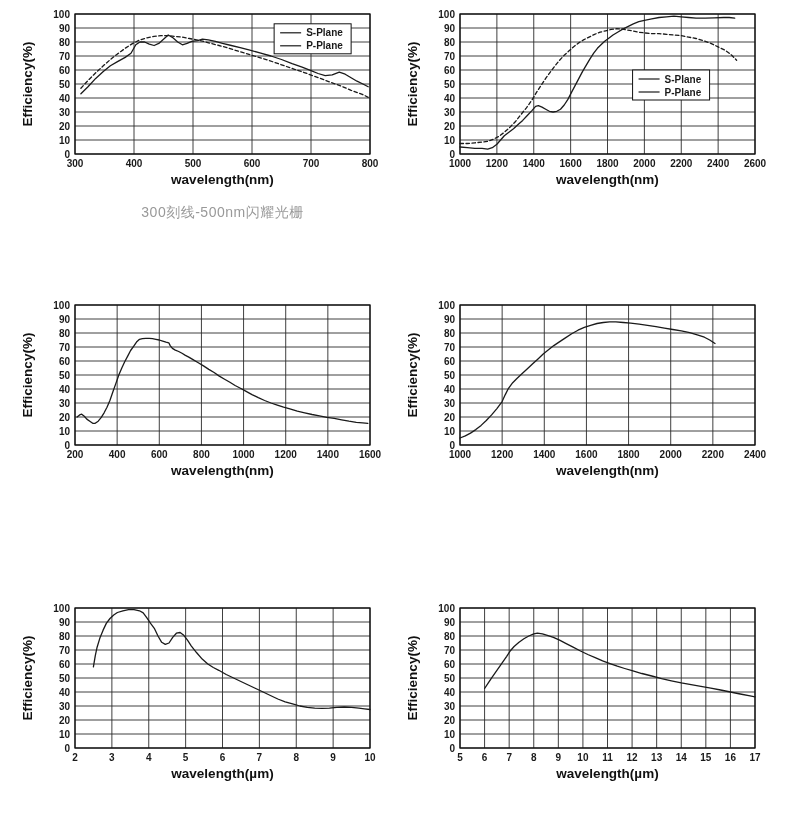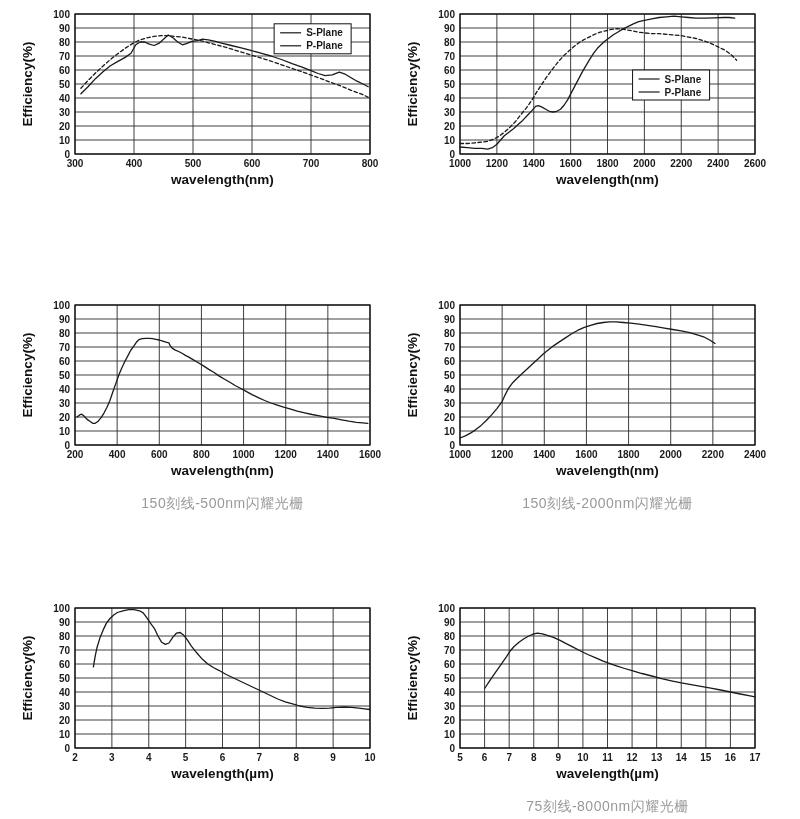--- a/index.html
+++ b/index.html
@@ -70,20 +70,21 @@
         <polyline points="62.9,89.8 70.0,82.8 77.7,74.4 85.3,67.4 92.4,61.8 99.5,57.6 107.2,53.4 113.0,49.2 117.8,40.8 121.9,38.0 126.6,38.0 131.3,40.1 136.1,41.5 140.8,39.4 145.5,35.2 150.2,31.0 154.9,33.8 159.7,38.0 164.4,40.8 169.1,39.4 173.8,37.3 179.7,36.6 184.4,35.2 190.3,35.9 197.4,37.3 204.5,39.4 213.3,41.5 222.2,43.6 232.8,46.4 242.8,49.2 252.9,52.0 263.5,55.5 274.1,59.7 284.1,63.2 293.0,66.7 300.1,69.5 307.2,71.6 314.2,70.9 321.3,68.1 327.2,70.2 333.1,73.7 339.0,77.2 344.9,80.0 350.2,82.8" fill="none" stroke="#1a1a1a" stroke-width="1.3" stroke-linejoin="round" stroke-linecap="round" stroke-dasharray="none"></polyline>
         <polyline points="62.9,84.2 70.0,76.5 77.7,68.8 85.3,61.8 92.4,55.5 99.5,49.9 107.2,44.3 114.8,39.4 121.9,35.9 129.0,33.8 136.1,32.4 143.1,31.7 150.2,31.7 157.3,32.4 164.4,33.1 171.5,34.5 178.5,35.9 185.6,37.3 192.7,39.4 201.0,41.5 209.2,43.6 217.5,46.4 226.9,49.2 236.4,52.0 245.8,54.8 256.4,58.3 266.4,61.8 276.5,65.3 287.1,68.8 296.5,72.3 306.0,75.8 315.4,79.3 324.9,82.8 333.1,86.3 340.8,89.1 346.1,91.2 350.2,93.3" fill="none" stroke="#1a1a1a" stroke-width="1.3" stroke-linejoin="round" stroke-linecap="round" stroke-dasharray="3.5 2.5"></polyline>
         <g>
           <rect x="256.125" y="19.8" width="77" height="30" fill="#ffffff" stroke="#111111" stroke-width="1"></rect>
           <line x1="262.125" y1="28.8" x2="283.125" y2="28.8" stroke="#1a1a1a" stroke-width="1.2"></line>
           <text x="288.125" y="32.3" font-size="10" font-weight="bold" fill="#1a1a1a">S-Plane</text>
           <line x1="262.125" y1="41.8" x2="283.125" y2="41.8" stroke="#1a1a1a" stroke-width="1.2"></line>
           <text x="288.125" y="45.3" font-size="10" font-weight="bold" fill="#1a1a1a">P-Plane</text>
         </g>
       </svg>
+    <figcaption class="chart-caption">300刻线-500nm闪耀光栅</figcaption>
   </figure>
 
   <figure class="chart-cell" id="cell1">
     <svg class="chart-svg" viewBox="0 0 375 192">
         <g>
           <line x1="57" y1="10" x2="57" y2="150" stroke="#2a2a2a" stroke-width="0.9"></line>
           <line x1="93.875" y1="10" x2="93.875" y2="150" stroke="#2a2a2a" stroke-width="0.9"></line>
           <line x1="130.75" y1="10" x2="130.75" y2="150" stroke="#2a2a2a" stroke-width="0.9"></line>
           <line x1="167.625" y1="10" x2="167.625" y2="150" stroke="#2a2a2a" stroke-width="0.9"></line>
           <line x1="204.5" y1="10" x2="204.5" y2="150" stroke="#2a2a2a" stroke-width="0.9"></line>
@@ -182,21 +183,20 @@
           <text x="183.42857142857142" y="163" text-anchor="middle">800</text>
           <text x="225.57142857142856" y="163" text-anchor="middle">1000</text>
           <text x="267.7142857142857" y="163" text-anchor="middle">1200</text>
           <text x="309.85714285714283" y="163" text-anchor="middle">1400</text>
           <text x="352" y="163" text-anchor="middle">1600</text>
         </g>
         <text x="204.5" y="180" text-anchor="middle" font-size="13.5" font-weight="bold" fill="#111111">wavelength(nm)</text>
         <text x="14" y="80" text-anchor="middle" font-size="13.5" font-weight="bold" fill="#111111" transform="rotate(-90 14 80)">Efficiency(%)</text>
         <polyline points="59.1,122.0 61.6,119.9 63.7,119.2 66.3,121.3 68.8,124.1 71.8,126.2 74.7,128.3 77.2,128.3 80.2,126.2 83.1,122.7 86.1,117.8 89.0,112.2 92.0,105.2 94.9,96.8 97.9,88.4 100.8,80.0 103.8,73.0 106.7,66.7 109.7,61.1 112.6,55.5 115.6,51.3 118.5,47.1 121.5,44.3 124.4,43.6 127.8,43.3 131.2,43.3 134.5,43.6 137.9,44.3 141.3,45.0 144.7,46.1 148.0,47.1 150.8,47.8 152.2,50.6 154.4,53.4 157.3,55.1 160.7,56.5 164.0,58.3 167.4,60.4 170.8,62.1 175.0,64.6 180.3,67.7 185.5,70.9 190.8,74.4 196.1,77.5 201.3,81.1 206.6,84.2 211.9,87.3 217.1,90.5 222.4,93.3 227.7,96.1 234.0,99.6 240.3,102.7 246.6,105.5 253.0,108.0 259.3,110.1 265.6,112.2 271.9,113.9 279.3,116.1 286.7,117.8 294.1,119.5 301.4,120.9 308.8,122.3 316.2,123.4 323.6,124.8 330.9,126.2 338.3,127.3 344.6,127.9 349.9,128.3" fill="none" stroke="#1a1a1a" stroke-width="1.3" stroke-linejoin="round" stroke-linecap="round" stroke-dasharray="none"></polyline>
       </svg>
-    <figcaption class="chart-caption">150刻线-500nm闪耀光栅</figcaption>
   </figure>
 
   <figure class="chart-cell" id="cell3">
     <svg class="chart-svg" viewBox="0 0 375 192">
         <g>
           <line x1="57" y1="10" x2="57" y2="150" stroke="#2a2a2a" stroke-width="0.9"></line>
           <line x1="99.14285714285714" y1="10" x2="99.14285714285714" y2="150" stroke="#2a2a2a" stroke-width="0.9"></line>
           <line x1="141.28571428571428" y1="10" x2="141.28571428571428" y2="150" stroke="#2a2a2a" stroke-width="0.9"></line>
           <line x1="183.42857142857142" y1="10" x2="183.42857142857142" y2="150" stroke="#2a2a2a" stroke-width="0.9"></line>
           <line x1="225.57142857142856" y1="10" x2="225.57142857142856" y2="150" stroke="#2a2a2a" stroke-width="0.9"></line>
@@ -234,21 +234,20 @@
           <text x="183.42857142857142" y="163" text-anchor="middle">1600</text>
           <text x="225.57142857142856" y="163" text-anchor="middle">1800</text>
           <text x="267.7142857142857" y="163" text-anchor="middle">2000</text>
           <text x="309.85714285714283" y="163" text-anchor="middle">2200</text>
           <text x="352" y="163" text-anchor="middle">2400</text>
         </g>
         <text x="204.5" y="180" text-anchor="middle" font-size="13.5" font-weight="bold" fill="#111111">wavelength(nm)</text>
         <text x="14" y="80" text-anchor="middle" font-size="13.5" font-weight="bold" fill="#111111" transform="rotate(-90 14 80)">Efficiency(%)</text>
         <polyline points="57.0,143.0 62.3,140.9 67.5,138.1 72.8,134.6 78.1,130.4 83.3,125.5 88.6,119.9 93.9,113.6 99.1,106.6 102.3,99.6 105.5,93.3 109.7,87.7 113.9,83.5 119.2,78.6 124.4,73.7 129.7,68.8 135.0,63.9 140.2,59.0 145.5,54.8 150.8,50.6 156.0,47.1 162.4,42.9 168.7,38.7 175.0,35.2 181.3,32.4 187.6,30.3 194.0,28.5 200.3,27.5 206.6,26.8 212.9,26.8 220.3,27.5 227.7,28.2 236.1,29.2 244.5,30.3 253.0,31.7 261.4,33.1 269.8,34.5 278.3,35.9 286.7,37.7 295.1,40.1 301.4,42.2 306.7,45.0 312.0,48.5" fill="none" stroke="#1a1a1a" stroke-width="1.3" stroke-linejoin="round" stroke-linecap="round" stroke-dasharray="none"></polyline>
       </svg>
-    <figcaption class="chart-caption">150刻线-2000nm闪耀光栅</figcaption>
   </figure>
 
   <figure class="chart-cell" id="cell4">
     <svg class="chart-svg" viewBox="0 0 375 192">
         <g>
           <line x1="57" y1="10" x2="57" y2="150" stroke="#2a2a2a" stroke-width="0.9"></line>
           <line x1="93.875" y1="10" x2="93.875" y2="150" stroke="#2a2a2a" stroke-width="0.9"></line>
           <line x1="130.75" y1="10" x2="130.75" y2="150" stroke="#2a2a2a" stroke-width="0.9"></line>
           <line x1="167.625" y1="10" x2="167.625" y2="150" stroke="#2a2a2a" stroke-width="0.9"></line>
           <line x1="204.5" y1="10" x2="204.5" y2="150" stroke="#2a2a2a" stroke-width="0.9"></line>
@@ -349,16 +348,15 @@
           <text x="253.66666666666666" y="163" text-anchor="middle">13</text>
           <text x="278.25" y="163" text-anchor="middle">14</text>
           <text x="302.83333333333337" y="163" text-anchor="middle">15</text>
           <text x="327.41666666666663" y="163" text-anchor="middle">16</text>
           <text x="352" y="163" text-anchor="middle">17</text>
         </g>
         <text x="204.5" y="180" text-anchor="middle" font-size="13.5" font-weight="bold" fill="#111111">wavelength(µm)</text>
         <text x="14" y="80" text-anchor="middle" font-size="13.5" font-weight="bold" fill="#111111" transform="rotate(-90 14 80)">Efficiency(%)</text>
         <polyline points="81.6,90.5 85.3,84.9 89.0,79.3 93.9,72.3 98.8,65.3 103.7,58.3 107.4,52.7 111.1,48.5 116.0,44.3 120.9,40.8 125.8,38.0 130.8,35.9 134.4,35.2 139.4,35.9 144.3,37.3 150.4,39.4 156.6,42.2 162.7,45.3 170.1,49.2 177.5,53.0 184.8,56.5 192.2,59.7 199.6,62.8 207.0,65.6 214.3,68.2 221.7,70.5 229.1,72.7 238.9,75.5 248.8,78.0 258.6,80.6 268.4,82.8 278.3,84.9 288.1,86.7 297.9,88.4 307.8,90.1 317.6,92.0 327.4,94.0 337.2,96.0 347.1,97.9 352.0,98.9" fill="none" stroke="#1a1a1a" stroke-width="1.3" stroke-linejoin="round" stroke-linecap="round" stroke-dasharray="none"></polyline>
       </svg>
-    <figcaption class="chart-caption">75刻线-8000nm闪耀光栅</figcaption>
   </figure>
 
 </div>
 
 </body></html>

